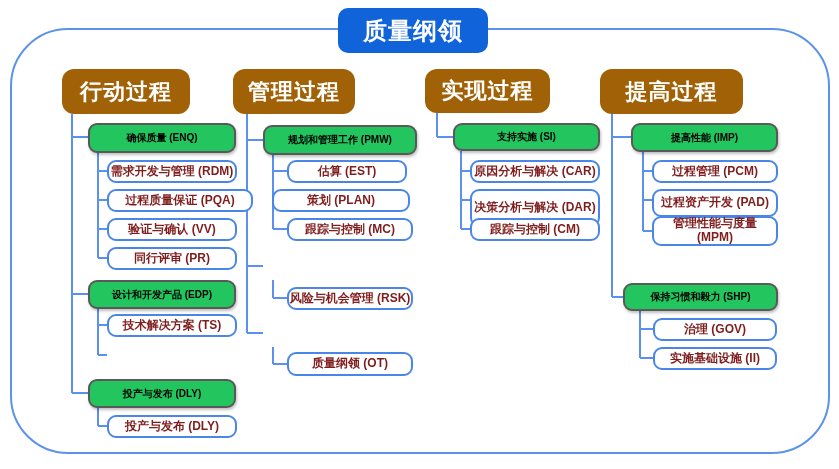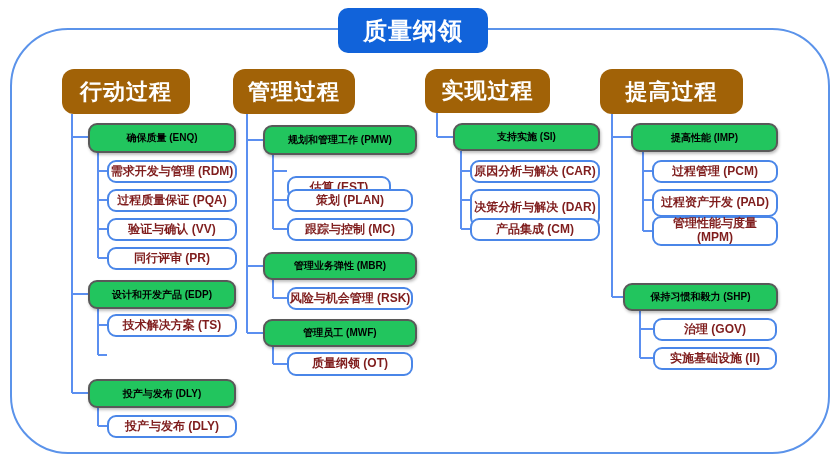--- a/index.html
+++ b/index.html
@@ -66,49 +66,47 @@
       <path d="M640 311 V358 M640 329 H653 M640 358 H653"></path>
     </g>
   </svg>
 
   <div class="title">质量纲领</div>
 
   <div class="colhead" style="left:62px;top:69px;width:128px;height:45px">行动过程</div>
 
   <div class="group" style="left:88px;top:123px;width:148px;height:30px">确保质量 (ENQ)</div>
   <div class="leaf nowrap" style="left:107px;top:160px;width:130px;height:23px">需求开发与管理 (RDM)</div>
-  <div class="leaf nowrap" style="left:107px;top:189px;width:130px;height:23px">过程质量保证 (PQA)</div>
+  <div class="leaf nowrap" style="left:107px;top:189px;width:146px;height:23px">过程质量保证 (PQA)</div>
   <div class="leaf nowrap" style="left:107px;top:218px;width:130px;height:23px">验证与确认 (VV)</div>
   <div class="leaf nowrap" style="left:107px;top:247px;width:130px;height:23px">同行评审 (PR)</div>
 
   <div class="group" style="left:88px;top:280px;width:148px;height:29px">设计和开发产品 (EDP)</div>
   <div class="leaf nowrap" style="left:107px;top:314px;width:130px;height:23px">技术解决方案 (TS)</div>
 
   <div class="group" style="left:88px;top:379px;width:148px;height:29px">投产与发布 (DLY)</div>
   <div class="leaf nowrap" style="left:107px;top:415px;width:130px;height:23px">投产与发布 (DLY)</div>
 
   <div class="colhead" style="left:233px;top:69px;width:122px;height:45px">管理过程</div>
 
   <div class="group" style="left:263px;top:125px;width:154px;height:30px">规划和管理工作 (PMW)</div>
-  <div class="leaf nowrap" style="left:287px;top:176px;width:104px;height:23px">估算 (EST)</div>
-  <div class="leaf nowrap" style="left:287px;top:189px;width:126px;height:23px">策划 (PLAN)</div>
+  <div class="leaf nowrap" style="left:287px;top:160px;width:120px;height:23px">估算 (EST)</div>
+  <div class="leaf nowrap" style="left:272px;top:189px;width:138px;height:23px">策划 (PLAN)</div>
   <div class="leaf nowrap" style="left:287px;top:218px;width:126px;height:23px">跟踪与控制 (MC)</div>
 
-  <div class="group" style="left:263px;top:252px;width:154px;height:28px">管理业务弹性 (MBR)</div>
   <div class="leaf nowrap" style="left:287px;top:287px;width:126px;height:23px">风险与机会管理 (RSK)</div>
 
-  <div class="group" style="left:263px;top:319px;width:154px;height:28px">管理员工 (MWF)</div>
   <div class="leaf nowrap" style="left:287px;top:352px;width:126px;height:24px">质量纲领 (OT)</div>
 
   <div class="colhead" style="left:425px;top:69px;width:125px;height:44px">实现过程</div>
 
   <div class="group" style="left:453px;top:123px;width:147px;height:28px">支持实施 (SI)</div>
   <div class="leaf nowrap" style="left:470px;top:160px;width:130px;height:23px">原因分析与解决 (CAR)</div>
   <div class="leaf nowrap" style="left:470px;top:189px;width:130px;height:38px">决策分析与解决 (DAR)</div>
-  <div class="leaf nowrap" style="left:470px;top:218px;width:130px;height:23px">产品集成 (CM)</div>
+  <div class="leaf nowrap" style="left:470px;top:218px;width:130px;height:23px">跟踪与控制 (CM)</div>
 
   <div class="colhead" style="left:600px;top:69px;width:143px;height:45px">提高过程</div>
 
   <div class="group" style="left:631px;top:123px;width:147px;height:29px">提高性能 (IMP)</div>
   <div class="leaf nowrap" style="left:652px;top:160px;width:126px;height:23px">过程管理 (PCM)</div>
   <div class="leaf nowrap" style="left:652px;top:189px;width:126px;height:28px">过程资产开发 (PAD)</div>
   <div class="leaf two-line" style="left:652px;top:216px;width:126px;height:30px">管理性能与度量 (MPM)</div>
 
   <div class="group" style="left:623px;top:283px;width:155px;height:28px">保持习惯和毅力 (SHP)</div>
   <div class="leaf nowrap" style="left:653px;top:318px;width:124px;height:23px">治理 (GOV)</div>

